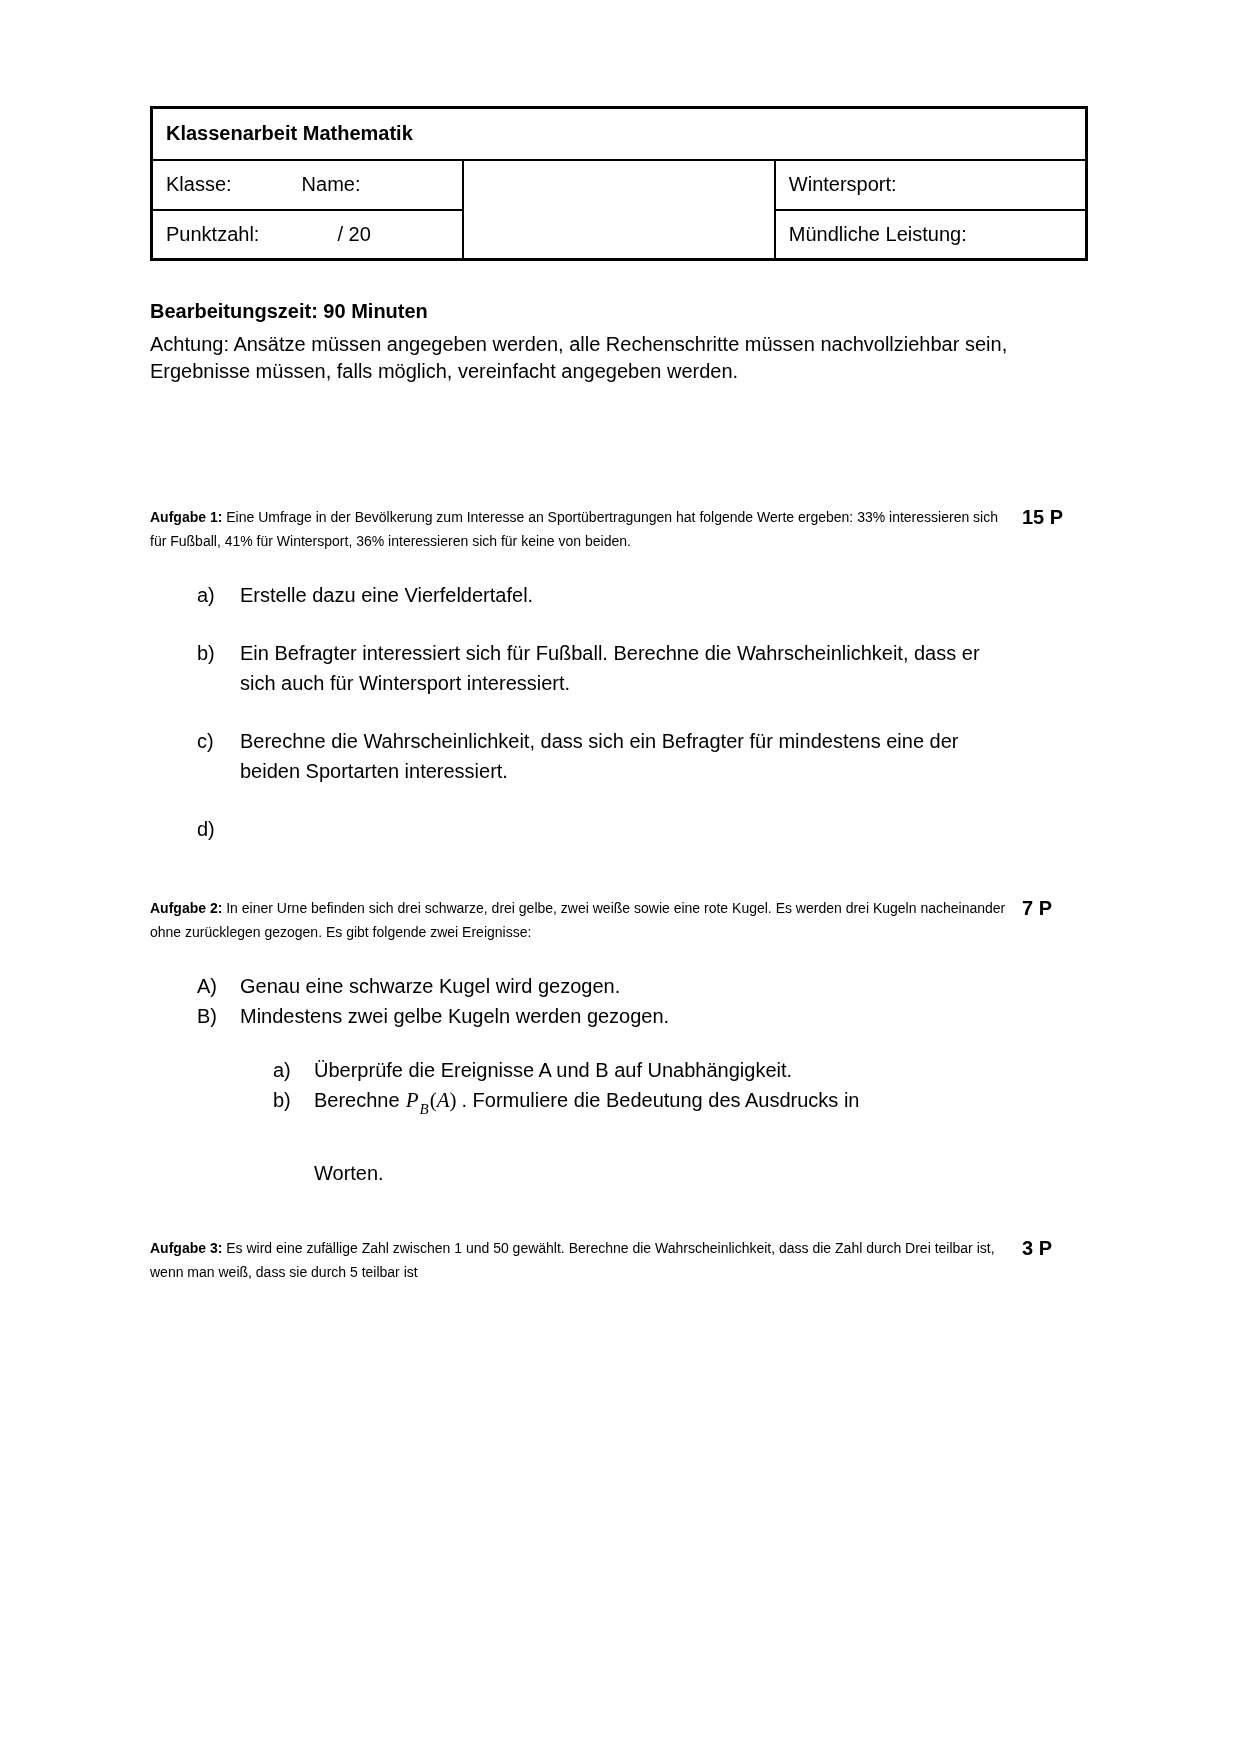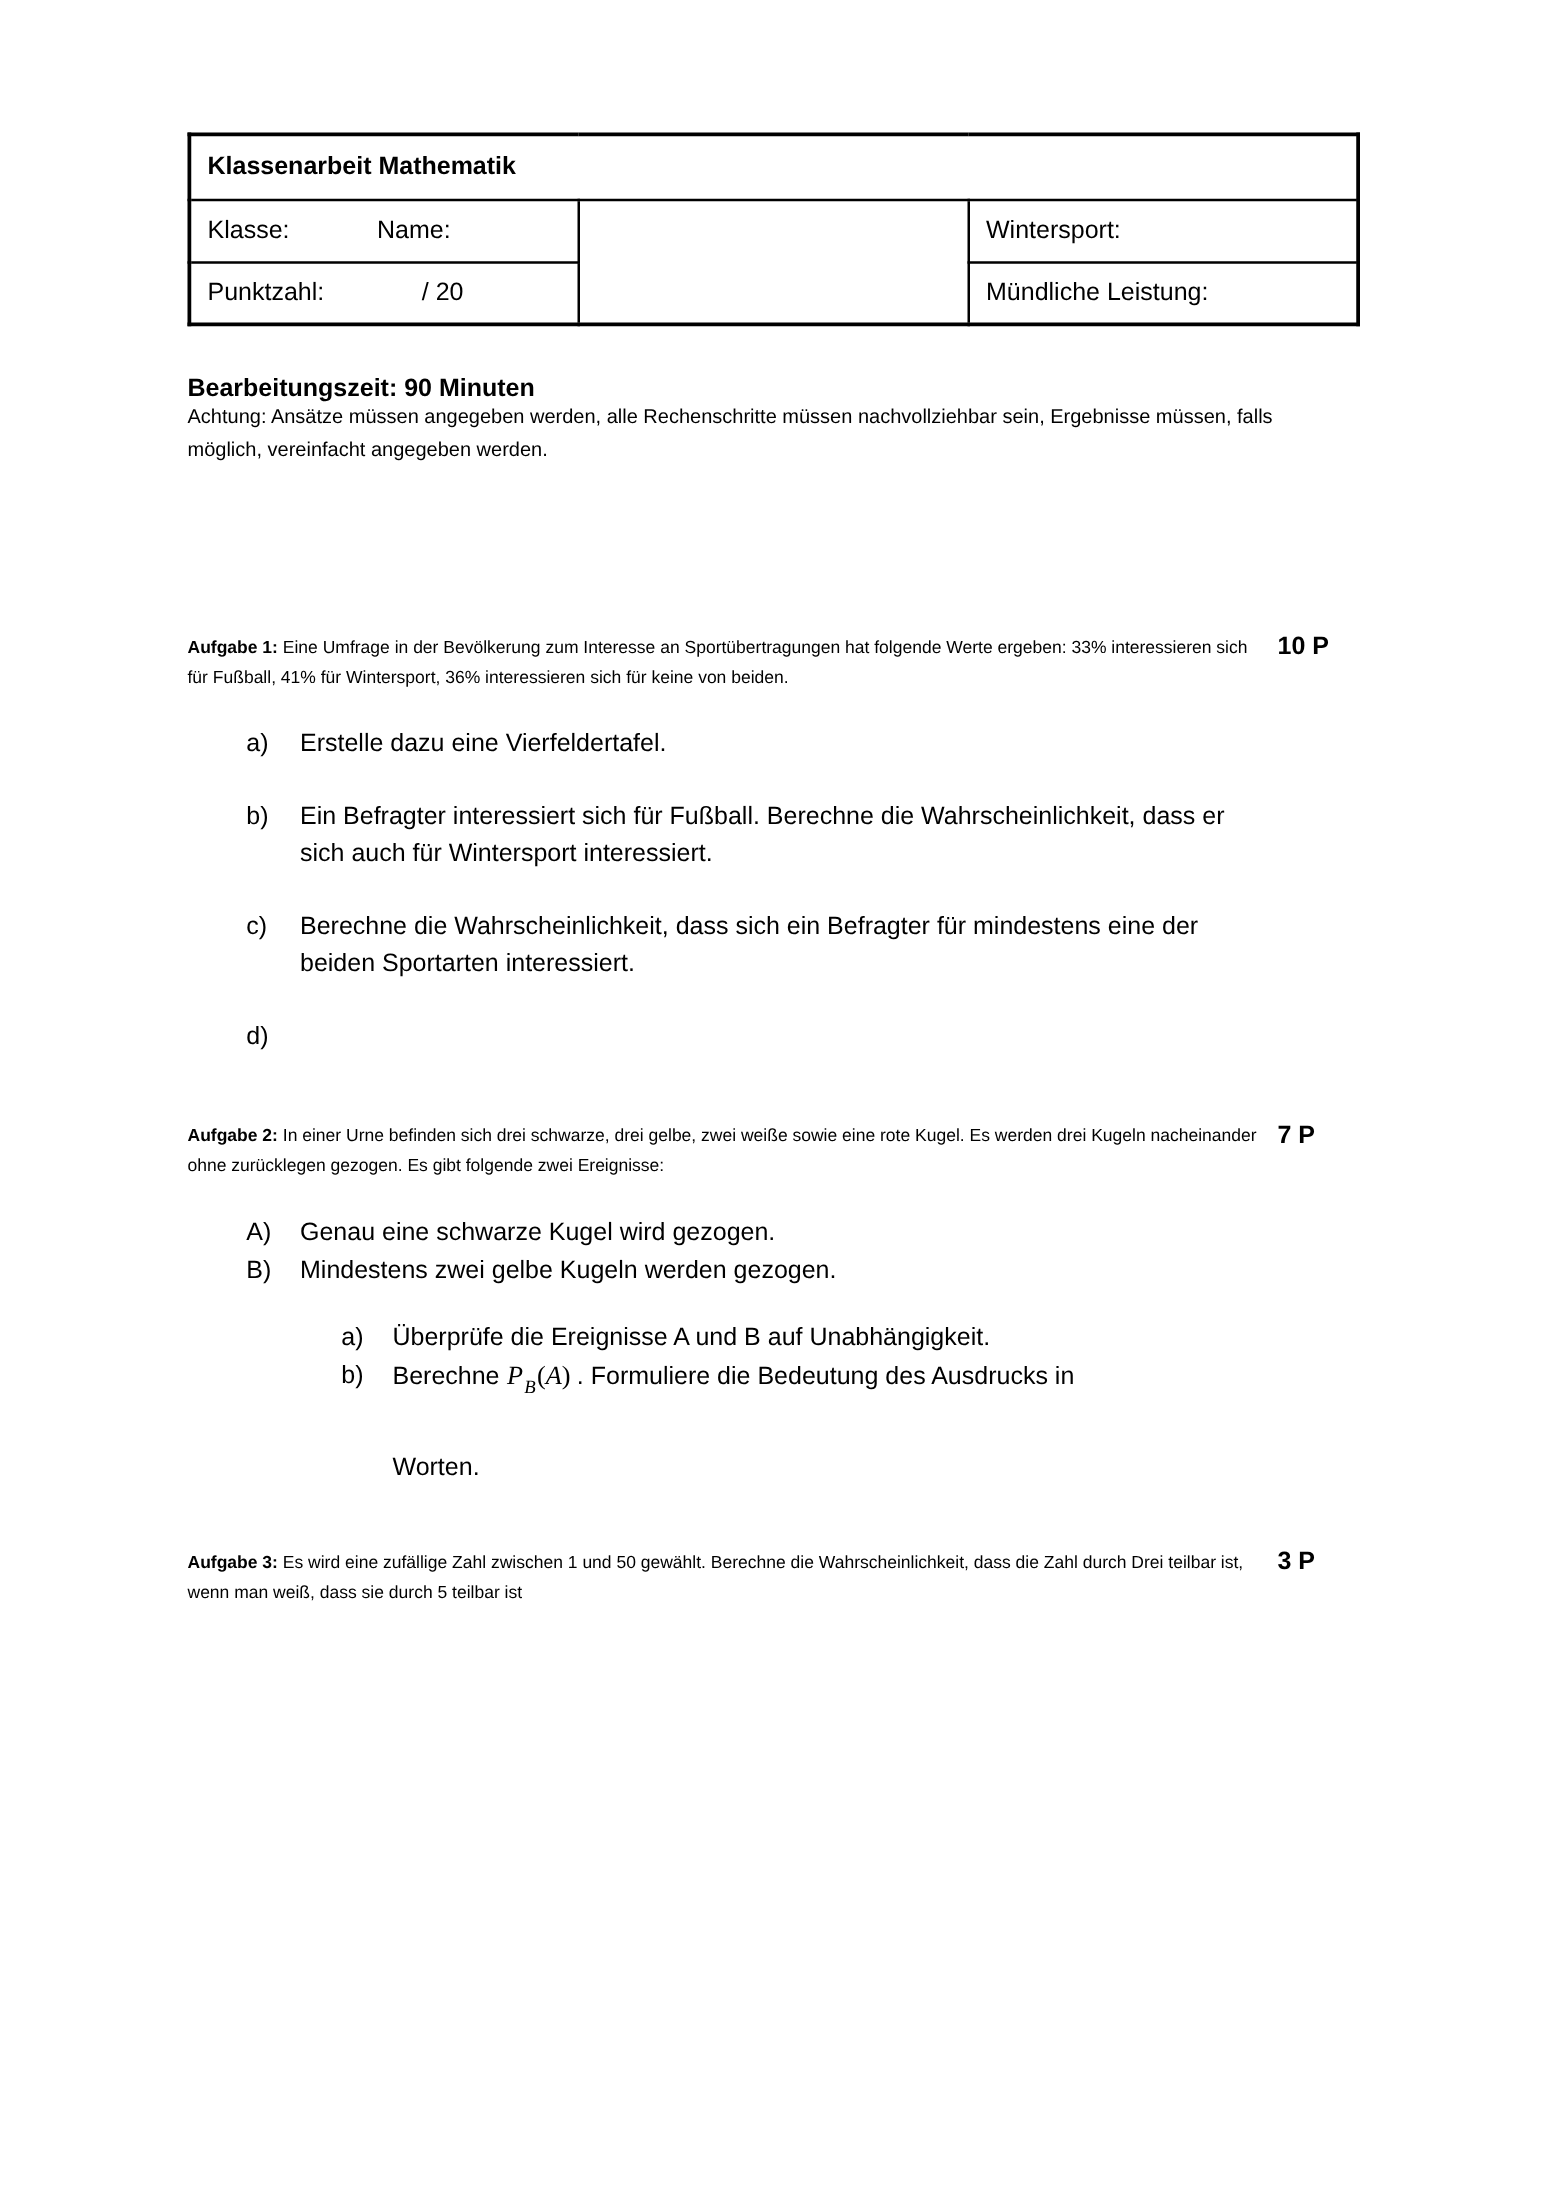--- a/index.html
+++ b/index.html
@@ -31,22 +31,22 @@
   .col3 { width:333px; }
   .name-label { margin-left:70px; }
   .punkt-value { margin-left:78px; }
 
   
   .section-time {
     position:absolute; left:150px; top:300px;
     font-weight:bold; font-size:20px;
   }
   .section-note {
-    position:absolute; left:150px; top:320px;
-    width:930px; font-size:16px; line-height:27px;
+    position:absolute; left:150px; top:331px;
+    width:930px; font-size:20px; line-height:27px;
   }
 
   
   .tasks { position:absolute; left:150px; top:476px; width:940px; }
   .task { position:relative; width:100%; }
   .task-points {
     position:absolute; left:872px; top:1px;
     font-weight:bold; font-size:20px; white-space:nowrap;
   }
   .task-intro { width:862px; font-size:14px; line-height:24px;margin-top:29px; }
@@ -107,21 +107,21 @@
     </tr>
   </tbody>
     </table>
 
   <div class="section-time">Bearbeitungszeit: 90 Minuten</div>
   <div class="section-note">Achtung: Ansätze müssen angegeben werden, alle Rechenschritte müssen nachvollziehbar sein, Ergebnisse müssen, falls möglich, vereinfacht angegeben werden.</div>
 
   <div class="tasks">
 
     <div class="task">
-      <span class="task-points">10 P</span>
+      <span class="task-points">15 P</span>
       <div class="task-intro mb27">
         <span class="task-label">Aufgabe 1:</span>
         <span>Eine Umfrage in der Bevölkerung zum Interesse an Sportübertragungen hat folgende Werte ergeben: 33% interessieren sich für Fußball, 41% für Wintersport, 36% interessieren sich für keine von beiden.</span>
       </div>
       <div class="item mb28">
         <span class="marker">a)</span>
         <span class="text">Erstelle dazu eine Vierfeldertafel.</span>
       </div>
       <div class="item mb28">
         <span class="marker">b)</span>

